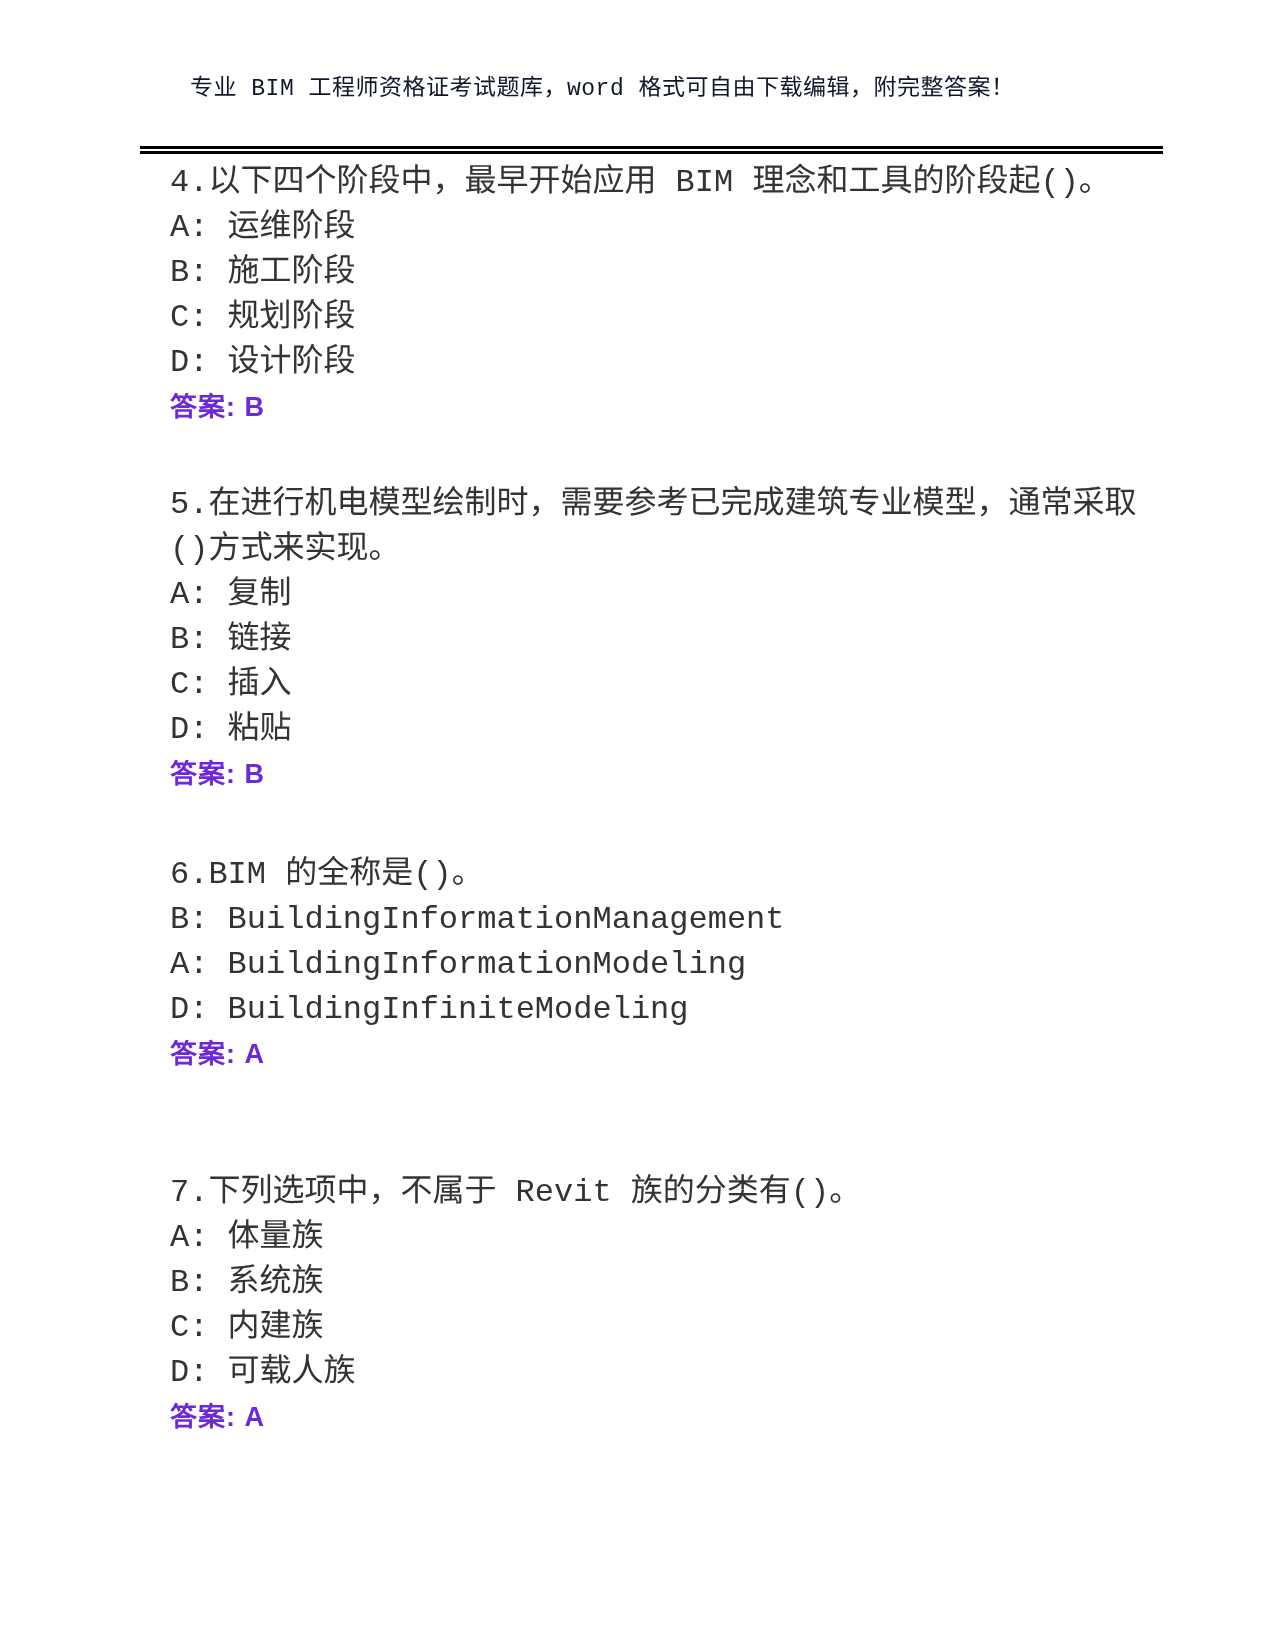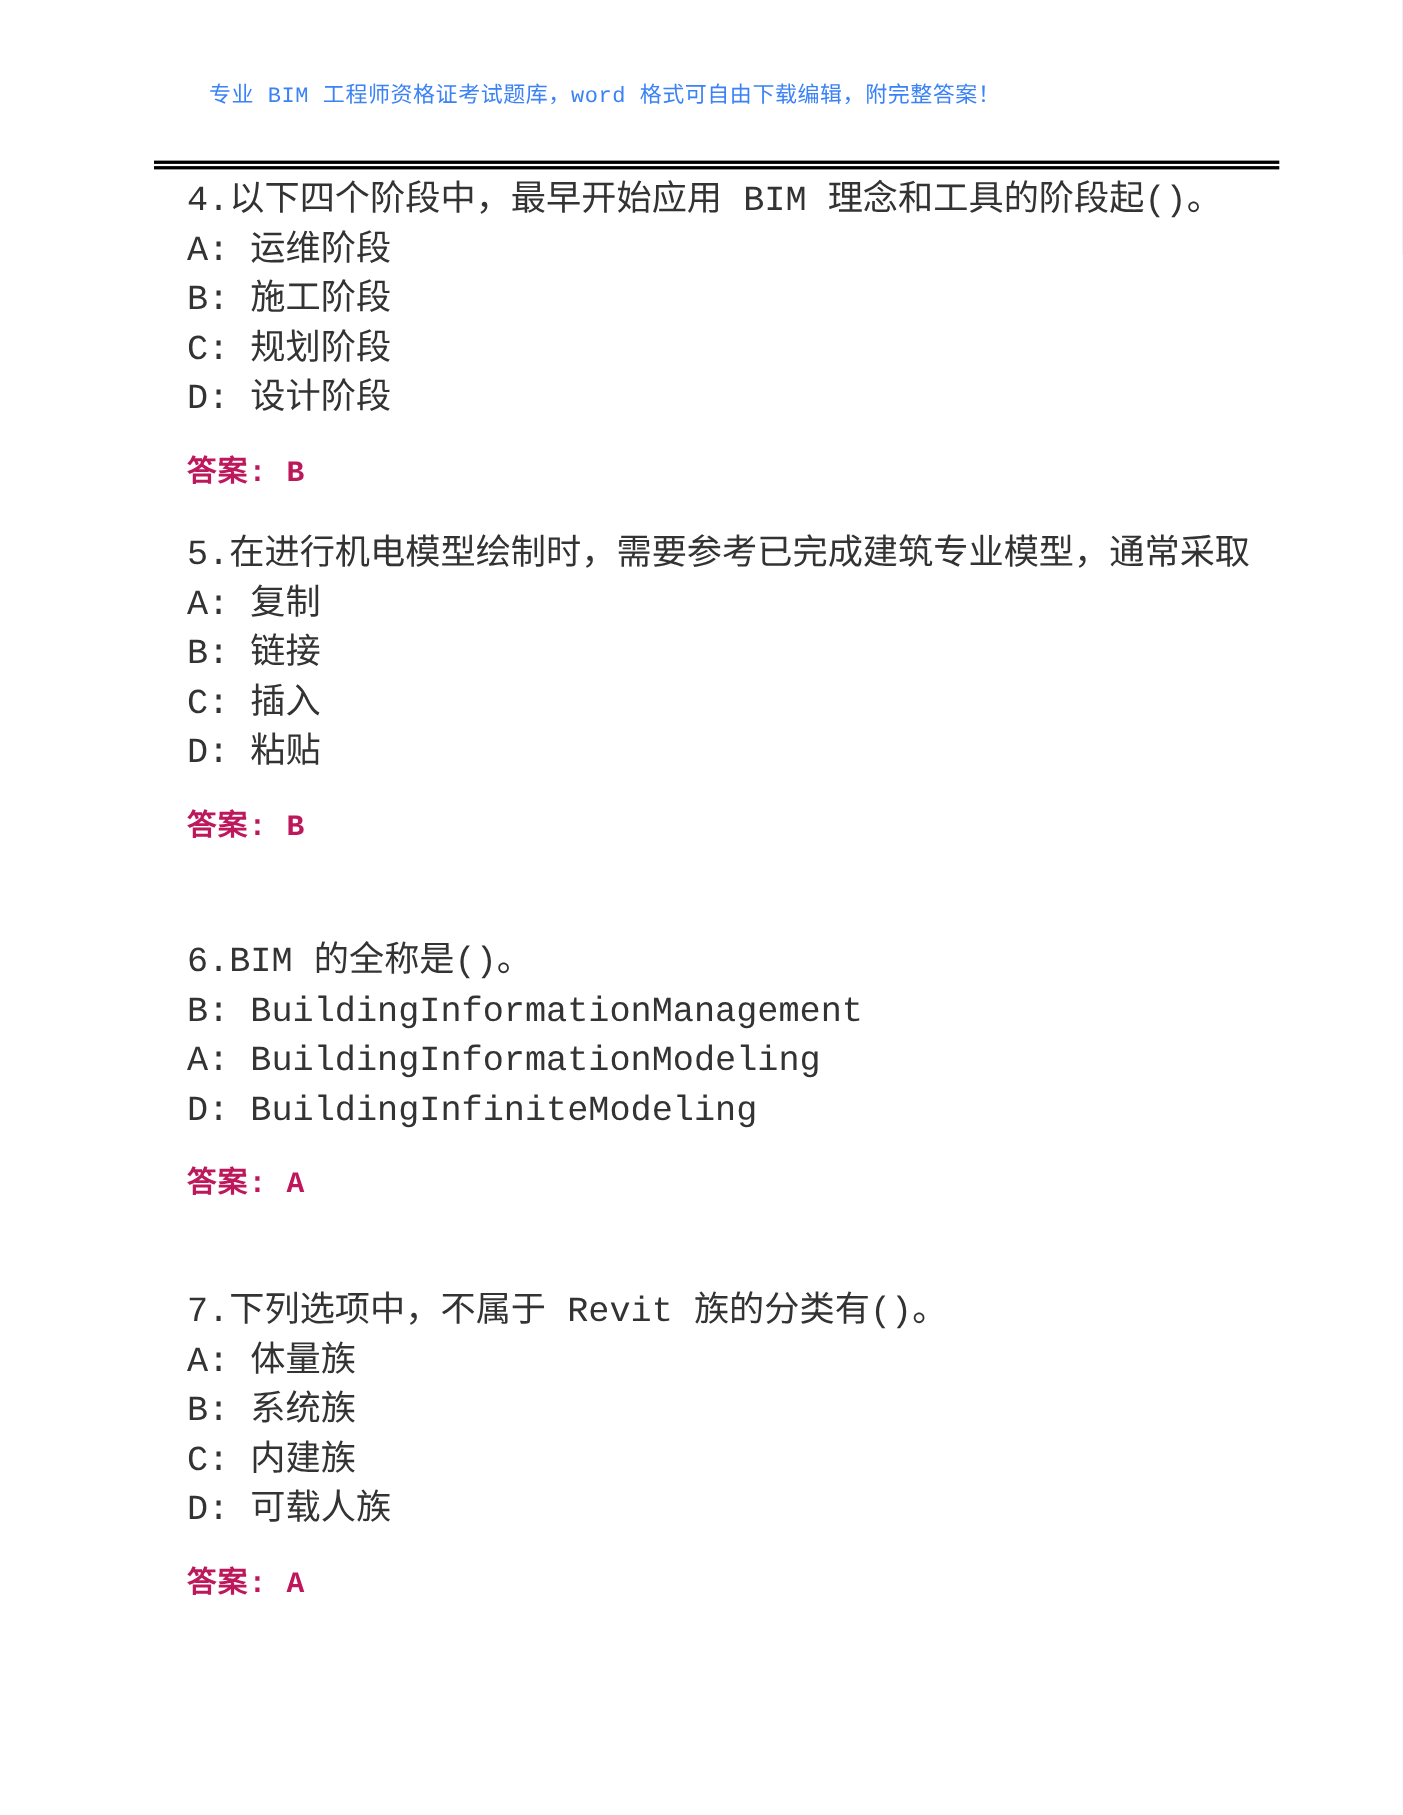--- a/index.html
+++ b/index.html
@@ -10,23 +10,23 @@
     height: 1650px;
     background: #ffffff;
     overflow: hidden;
     font-family: "Liberation Mono", "DejaVu Sans Mono", monospace;
     color: #303030;
   }
   .doc-header {
     position: absolute;
     left: 190px;
     top: 74px;
-    font-size: 20px;
+    font-size: 23px;
     line-height: 30px;
-    color: #3b82f6;
+    color: #0f172a;
     white-space: pre;
     letter-spacing: 0.5px;
   }
   .header-rule {
     position: absolute;
     left: 140px;
     top: 146px;
     width: 1023px;
     height: 2px;
     border-top: 3px solid #000000;
@@ -38,26 +38,25 @@
     left: 170px;
     width: 1010px;
   }
   .line {
     font-size: 32px;
     line-height: 45px;
     white-space: pre;
     color: #333333;
   }
   .answer {
-    font-family: Liberation Mono, monospace;
+    font-family: Liberation Sans, sans-serif;
     font-weight: 700;
     font-size: 27px;
-    color: #be185d;
+    color: #6d28d9;
     letter-spacing: 1px;
-    margin-top: 24px;
   }
   .q4 { top: 160px; }
   .q5 { top: 482px; }
   .q6 { top: 852px; }
   .q7 { top: 1170px; }
 </style>
 </head>
 <body>
 
 <div class="page">
@@ -70,20 +69,21 @@
     <div class="line">4.以下四个阶段中，最早开始应用 BIM 理念和工具的阶段起()。</div>
     <div class="line">A: 运维阶段</div>
     <div class="line">B: 施工阶段</div>
     <div class="line">C: 规划阶段</div>
     <div class="line">D: 设计阶段</div>
     <div class="line answer">答案: B</div>
   </section>
 
   <section class="question q5">
     <div class="line">5.在进行机电模型绘制时，需要参考已完成建筑专业模型，通常采取</div>
+    <div class="line">()方式来实现。</div>
     <div class="line">A: 复制</div>
     <div class="line">B: 链接</div>
     <div class="line">C: 插入</div>
     <div class="line">D: 粘贴</div>
     <div class="line answer">答案: B</div>
   </section>
 
   <section class="question q6">
     <div class="line">6.BIM 的全称是()。</div>
     <div class="line">B: BuildingInformationManagement</div>

